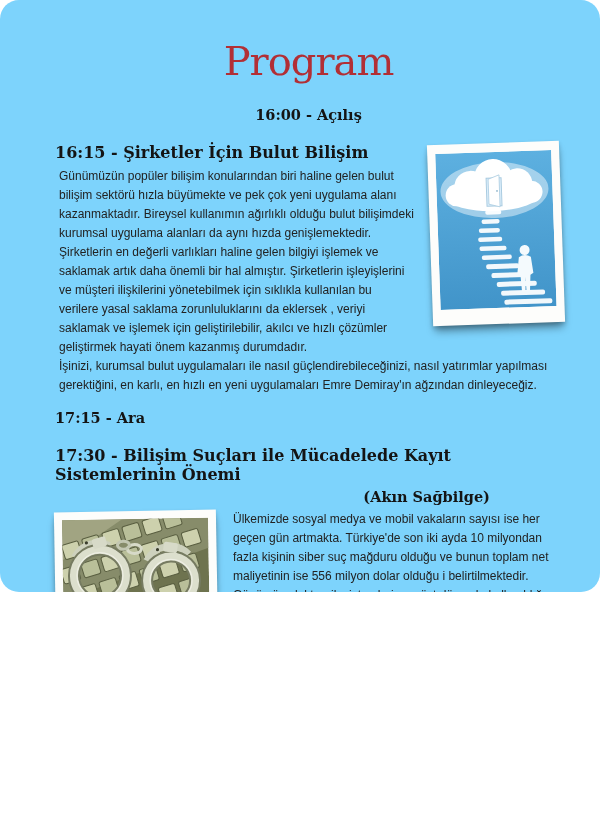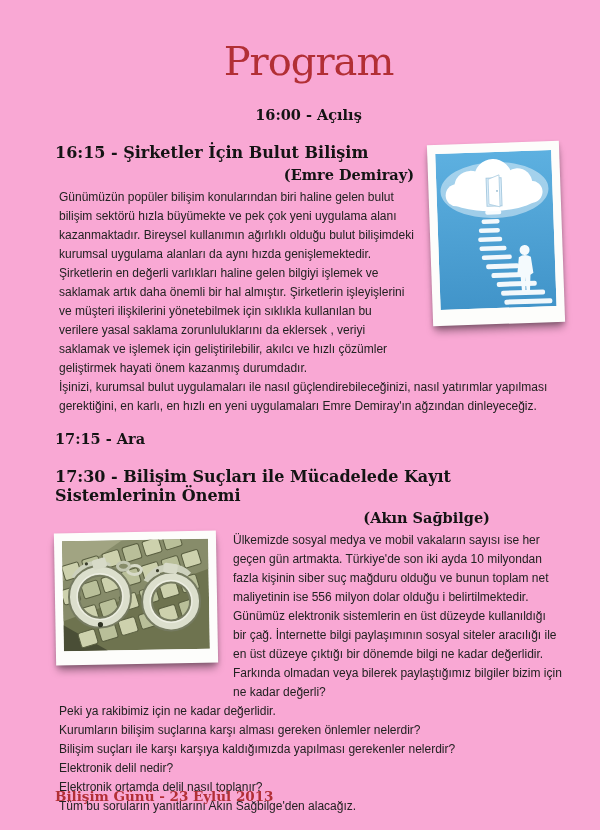--- a/index.html
+++ b/index.html
@@ -1,23 +1,24 @@
 <!DOCTYPE html>
 <html lang="tr"><head>
 <meta charset="utf-8">
 <style>
   html,body { margin:0; padding:0; background:#ffffff; }
   .page {
     position:relative;
-    width:600px; height:830px;
-    background:#f9a8d4;
+    width:600px; height:592px;
+    background:#7dd3fc;
     font-family:"Liberation Sans", sans-serif;
     color:#1d1d1d;
     overflow:hidden;
     box-sizing:border-box;
+    border-radius:19px;
   }
   .content { padding:0 38px 0 55px; }
 
   .doc-title {
     margin:0;
     padding-top:40px;
     text-align:center;
     font-family:"DejaVu Serif", serif;
     font-weight:normal;
     font-size:40px;
@@ -140,21 +141,20 @@
             <rect x="64" y="148" width="48" height="5" rx="2"></rect>
           </g>
 
           <g fill="#f4fafd">
             <circle cx="86" cy="99" r="5"></circle>
             <path d="M80 106 Q86 102 92 106 L94 122 L91 124 L90 140 L86.5 140 L86 126 L85.5 140 L82 140 L81 124 L78 122 Z"></path>
           </g>
         </svg>
       </div>
       <h2 class="session-heading">16:15 - Şirketler İçin Bulut Bilişim</h2>
-      <div class="speaker">(Emre Demiray)</div>
       <p class="session-body">Günümüzün popüler bilişim konularından biri haline gelen bulut bilişim sektörü hızla büyümekte ve pek çok yeni uygulama alanı kazanmaktadır. Bireysel kullanımın ağırlıklı olduğu bulut bilişimdeki kurumsal uygulama alanları da aynı hızda genişlemektedir.
 Şirketlerin en değerli varlıkları haline gelen bilgiyi işlemek ve saklamak artık daha önemli bir hal almıştır. Şirketlerin işleyişlerini ve müşteri ilişkilerini yönetebilmek için sıklıkla kullanılan bu verilere yasal saklama zorunluluklarını da eklersek , veriyi saklamak ve işlemek için geliştirilebilir, akılcı ve hızlı çözümler geliştirmek hayati önem kazanmış durumdadır.
 İşinizi, kurumsal bulut uygulamaları ile nasıl güçlendirebileceğinizi, nasıl yatırımlar yapılması gerektiğini, en karlı, en hızlı en yeni uygulamaları Emre Demiray'ın ağzından dinleyeceğiz.</p>
     </div>
 
     <div class="time-item item-break">17:15 - Ara</div>
 
     <div class="session session-cybercrime">
       <h2 class="session-heading">17:30 - Bilişim Suçları ile Mücadelede Kayıt Sistemlerinin Önemi</h2>
       <div class="speaker">(Akın Sağbilge)</div>

